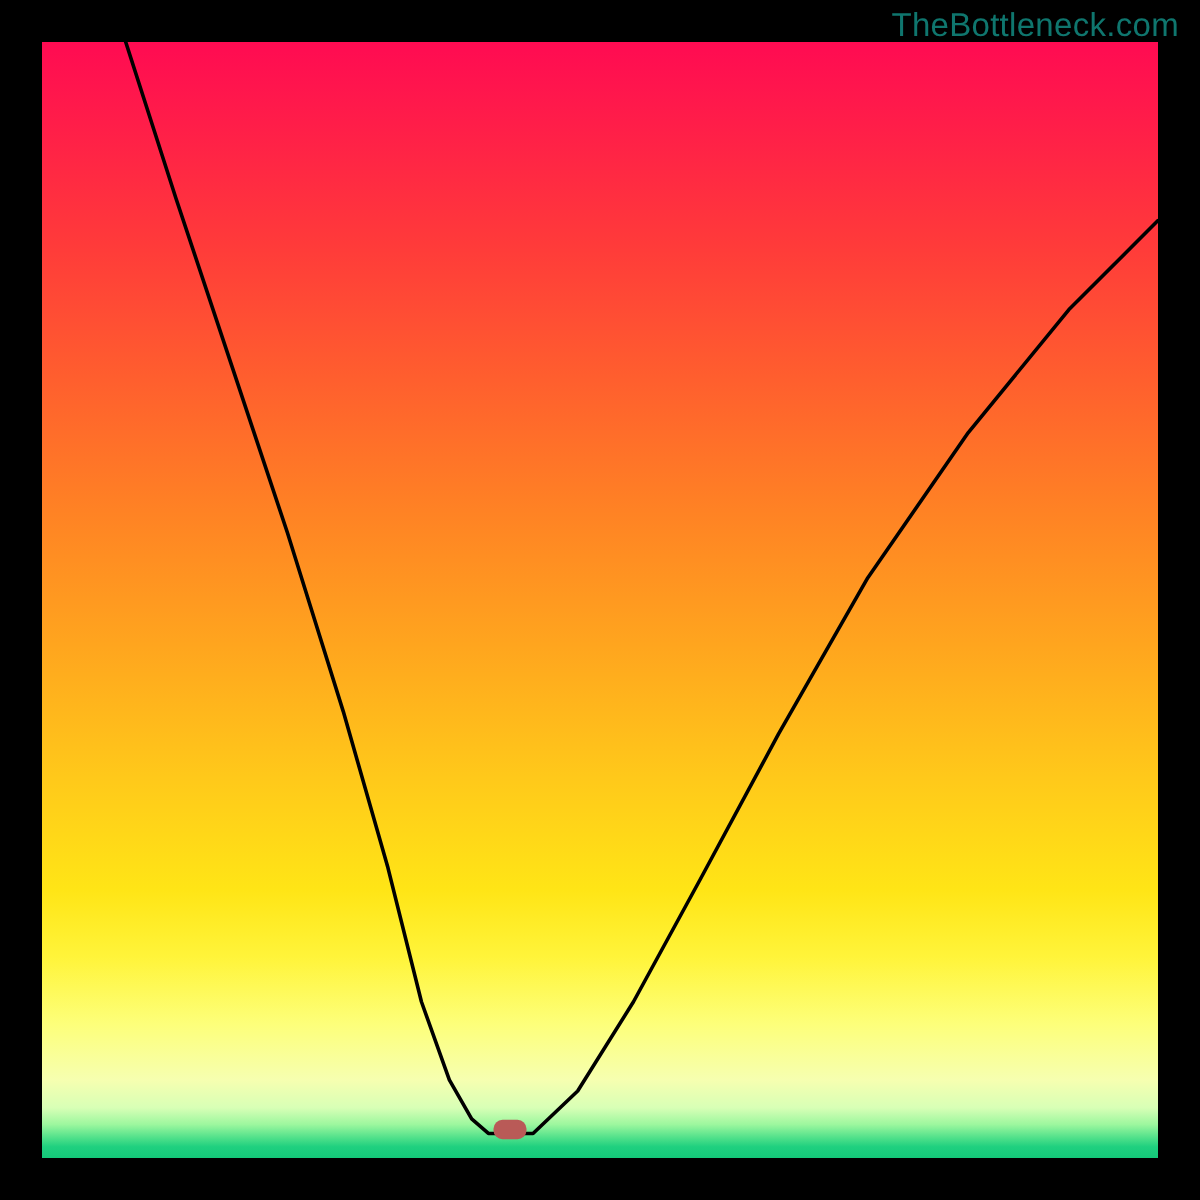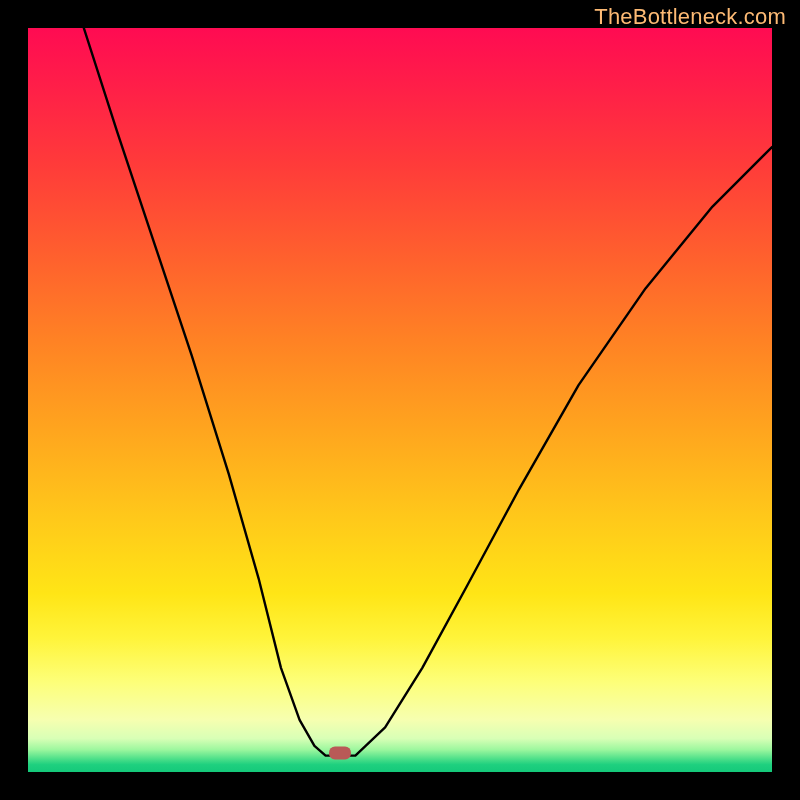--- a/index.html
+++ b/index.html
@@ -14,21 +14,21 @@
     width: 800px;
     height: 800px;
     background: #000;
     position: relative;
     box-sizing: border-box;
   }
   .watermark {
     position: absolute;
     top: 4px;
     right: 14px;
-    color: #fdba74;
+    color: #0f766e;
     font-size: 22px;
     font-weight: 500;
     letter-spacing: 0.2px;
     user-select: none;
   }
   .plot {
     position: absolute;
     left: 28px;
     top: 28px;
     width: 744px;

